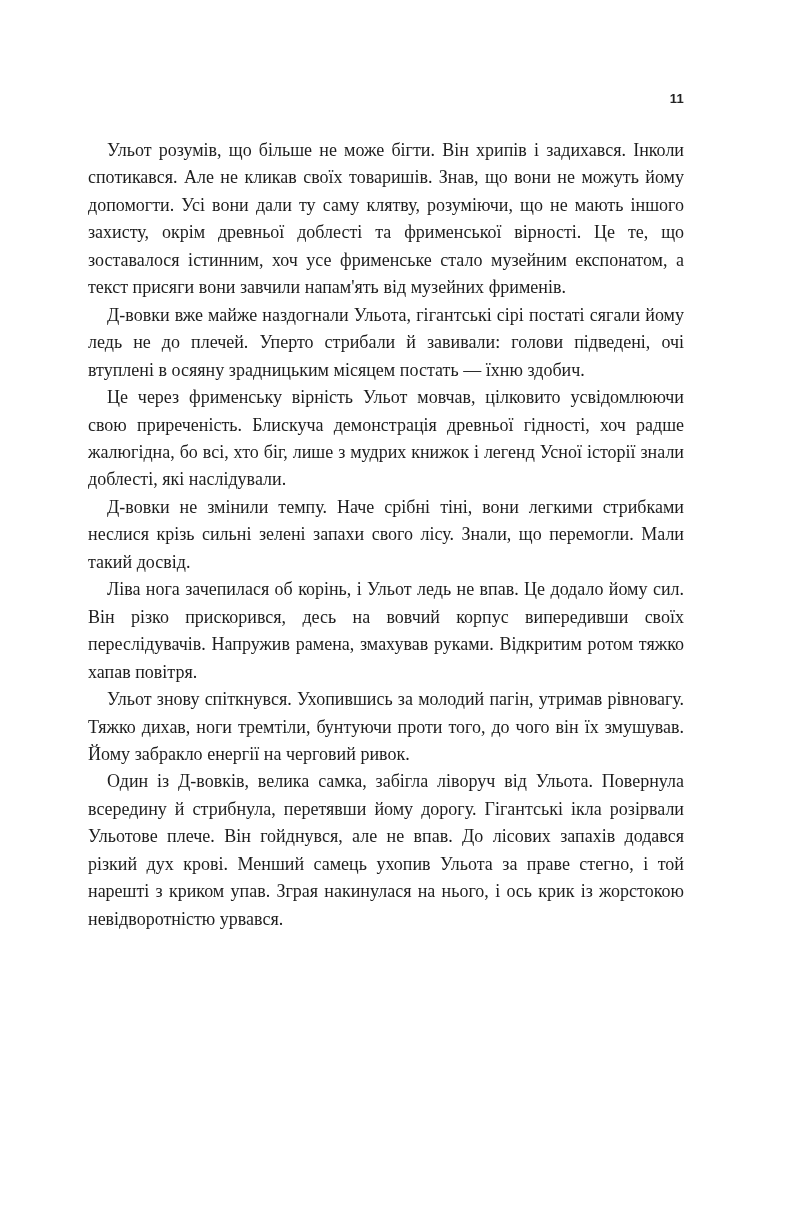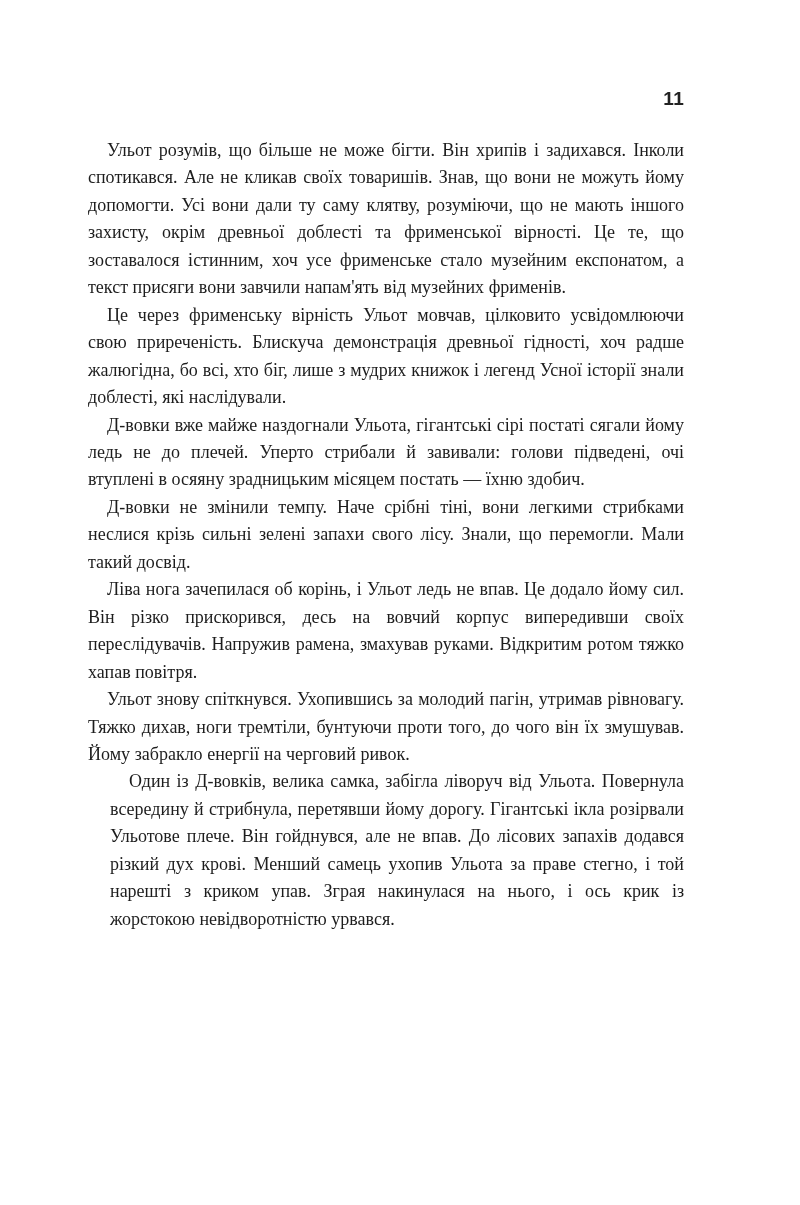--- a/index.html
+++ b/index.html
@@ -23,21 +23,21 @@
     background: #ffffff;
     box-sizing: border-box;
   }
   .folio {
     position: absolute;
     top: 88px;
     left: 0;
     width: 684px;
     text-align: right;
     font-family: "Liberation Sans", "DejaVu Sans", sans-serif;
-    font-size: 19px;
+    font-size: 13px;
     font-weight: 700;
     letter-spacing: 0.3px;
     color: #222222;
     line-height: 22px;
   }
   .textblock {
     position: absolute;
     left: 88px;
     top: 137px;
     width: 596px;
@@ -50,33 +50,32 @@
     text-justify: inter-word;
     font-size: 18px;
     line-height: 27.45px;
     color: #1d1d1d;
     hyphens: manual;
     -webkit-hyphens: manual;
     word-spacing: 0.1px;
   }
   p.para:last-child {
     margin-bottom: 0;
-    margin-left: 22px;
   }
 </style>
 </head>
 <body>
 
 <div class="page">
 
   <div class="folio">11</div>
 
   <div class="textblock">
     <p class="para">Ульот розумів, що більше не може бігти. Він хрипів і задихався. Інколи спотикався. Але не кликав своїх товаришів. Знав, що вони не можуть йому допомогти. Усі вони дали ту саму клятву, розуміючи, що не мають іншого захисту, окрім древньої доблесті та фрименської вірності. Це те, що зоставалося істинним, хоч усе фрименське стало музейним експонатом, а текст присяги вони завчили напам'ять від музейних фрименів.</p>
+    <p class="para">Д-вовки вже майже наздогнали Ульота, гігантські сірі постаті сягали йому ледь не до плечей. Уперто стрибали й завивали: голови підведені, очі втуплені в осяяну зрадницьким місяцем постать — їхню здобич.</p>
     <p class="para">Це через фрименську вірність Ульот мовчав, цілковито усвідомлюючи свою приреченість. Блискуча демонстрація древньої гідності, хоч радше жалюгідна, бо всі, хто біг, лише з мудрих книжок і легенд Усної історії знали доблесті, які наслідували.</p>
-    <p class="para">Д-вовки вже майже наздогнали Ульота, гігантські сірі постаті сягали йому ледь не до плечей. Уперто стрибали й завивали: голови підведені, очі втуплені в осяяну зрадницьким місяцем постать — їхню здобич.</p>
     <p class="para">Д-вовки не змінили темпу. Наче срібні тіні, вони легкими стрибками неслися крізь сильні зелені запахи свого лісу. Знали, що перемогли. Мали такий досвід.</p>
     <p class="para">Ліва нога зачепилася об корінь, і Ульот ледь не впав. Це додало йому сил. Він різко прискорився, десь на вовчий корпус випередивши своїх переслідувачів. Напружив рамена, змахував руками. Відкритим ротом тяжко хапав повітря.</p>
     <p class="para">Ульот знову спіткнувся. Ухопившись за молодий пагін, утримав рівновагу. Тяжко дихав, ноги тремтіли, бунтуючи проти того, до чого він їх змушував. Йому забракло енергії на черговий ривок.</p>
     <p class="para">Один із Д-вовків, велика самка, забігла ліворуч від Ульота. Повернула всередину й стрибнула, перетявши йому дорогу. Гігантські ікла розірвали Ульотове плече. Він гойднувся, але не впав. До лісових запахів додався різкий дух крові. Менший самець ухопив Ульота за праве стегно, і той нарешті з криком упав. Зграя накинулася на нього, і ось крик із жорстокою невідворотністю урвався.</p>
   </div>
 
 </div>
 
 </body></html>

